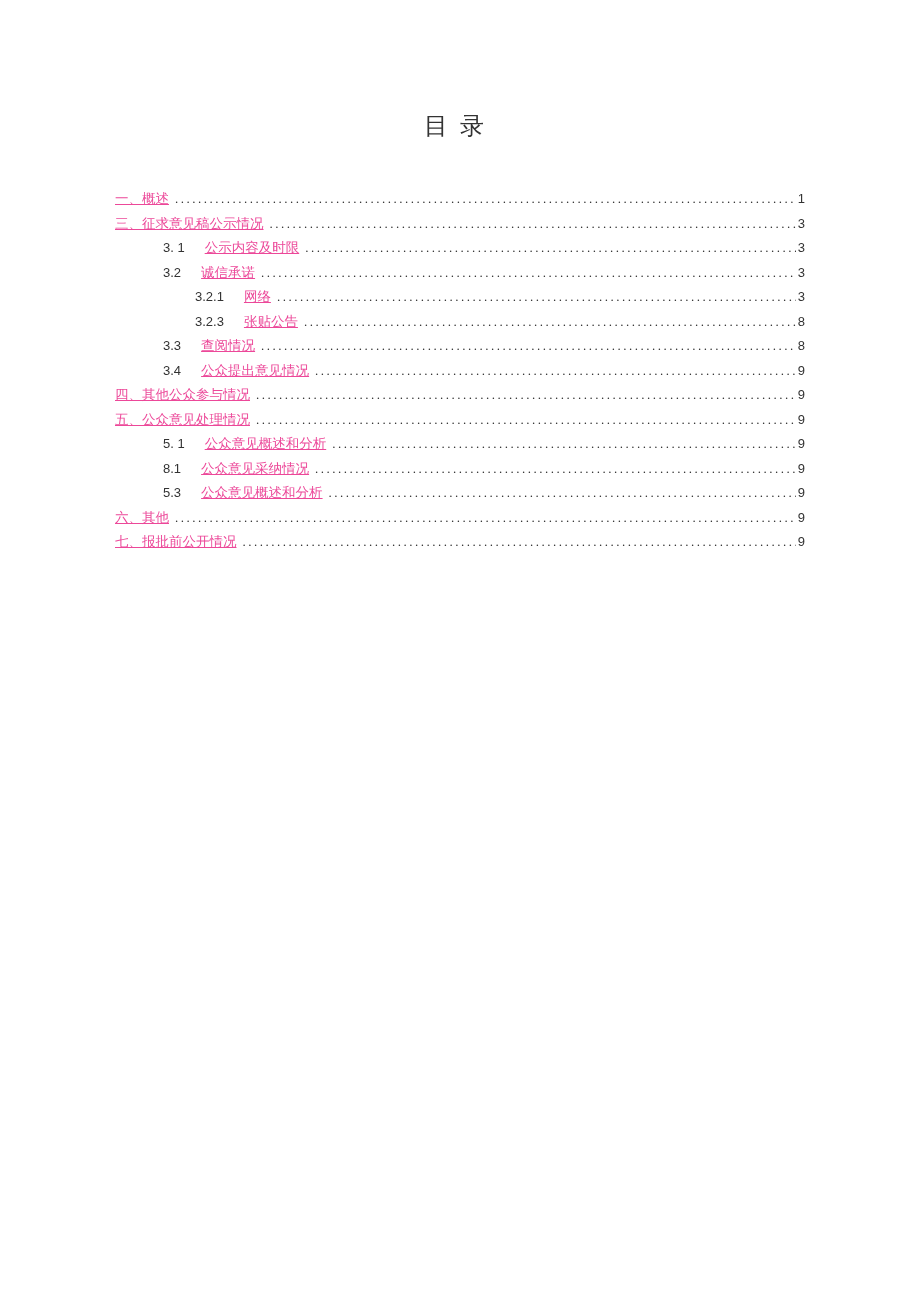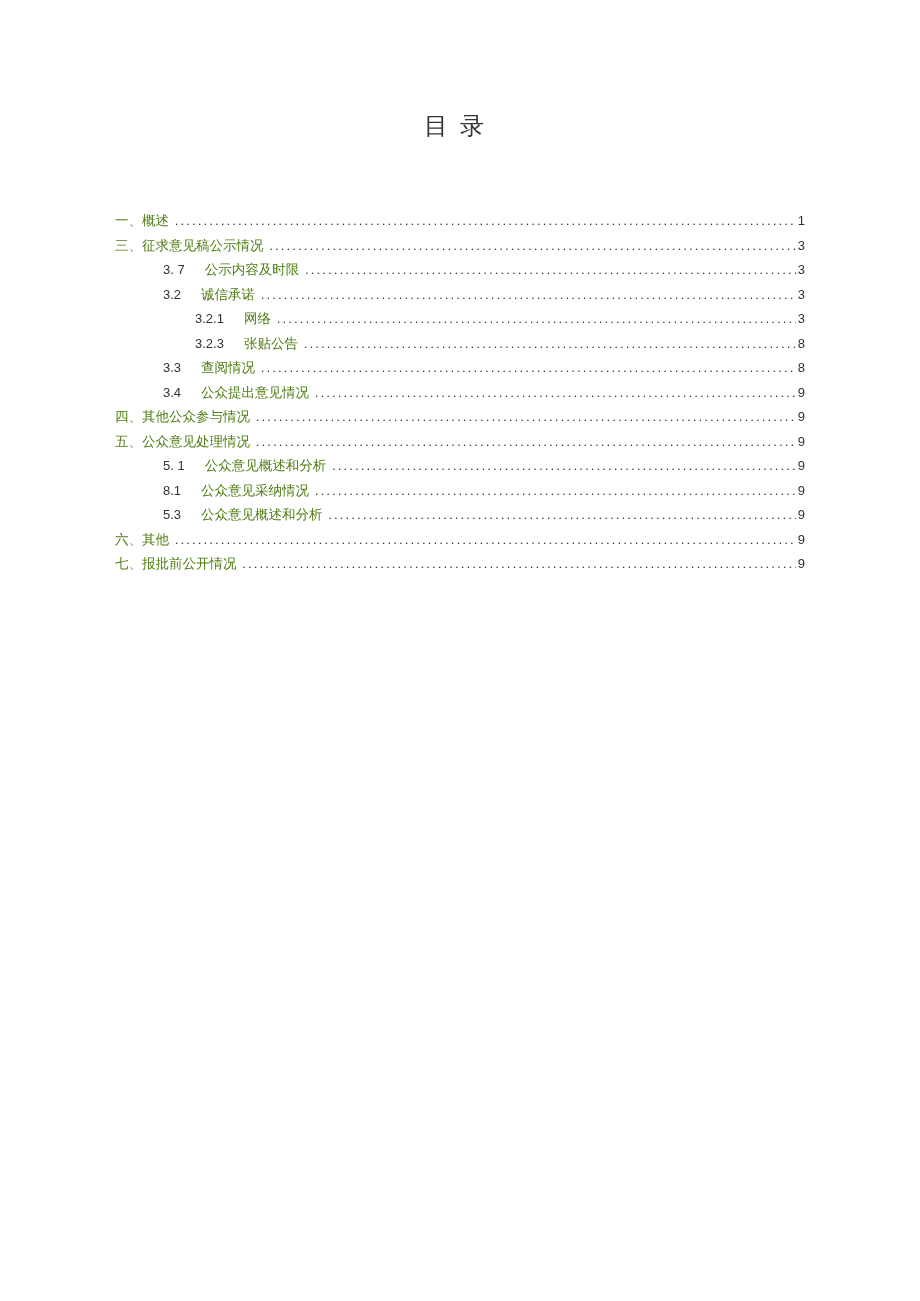--- a/index.html
+++ b/index.html
@@ -8,21 +8,21 @@
       height: 1301px;
       background: #fff;
       font-family: "SimSun", "Songti SC", serif;
       color: #333;
       padding: 110px 115px 0 115px;
     }
     .title {
       text-align: center;
       font-size: 24px;
       letter-spacing: 12px;
-      margin-bottom: 72px;
+      margin-bottom: 50px;
       color: #333;
       font-weight: normal;
     }
     .toc {
       font-size: 13.5px;
       line-height: 1;
     }
     .toc-entry {
       display: flex;
       align-items: baseline;
@@ -31,22 +31,23 @@
     }
     .toc-entry.level-0 { padding-left: 0; }
     .toc-entry.level-1 { padding-left: 48px; }
     .toc-entry.level-2 { padding-left: 80px; }
     .toc-num {
       font-family: Arial, sans-serif;
       font-size: 13px;
       color: #333;
     }
     .toc-text {
-      color: #4d7c0f;
+      color: #ec4899;
       margin-left: 0;
+      text-decoration: underline;
     }
     .toc-text.has-num {
       margin-left: 20px;
     }
     .leader {
       flex: 1;
       overflow: hidden;
       letter-spacing: 2.5px;
       color: #333;
       font-size: 13px;
@@ -73,21 +74,21 @@
       <span class="toc-text">一、概述</span>
       <span class="leader"></span>
       <span class="toc-page">1</span>
     </div>
     <div class="toc-entry level-0">
       <span class="toc-text">三、征求意见稿公示情况</span>
       <span class="leader"></span>
       <span class="toc-page">3</span>
     </div>
     <div class="toc-entry level-1">
-      <span class="toc-num">3.  7</span>
+      <span class="toc-num">3.  1</span>
       <span class="toc-text has-num">公示内容及时限</span>
       <span class="leader"></span>
       <span class="toc-page">3</span>
     </div>
     <div class="toc-entry level-1">
       <span class="toc-num">3.2</span>
       <span class="toc-text has-num">诚信承诺</span>
       <span class="leader"></span>
       <span class="toc-page">3</span>
     </div>

